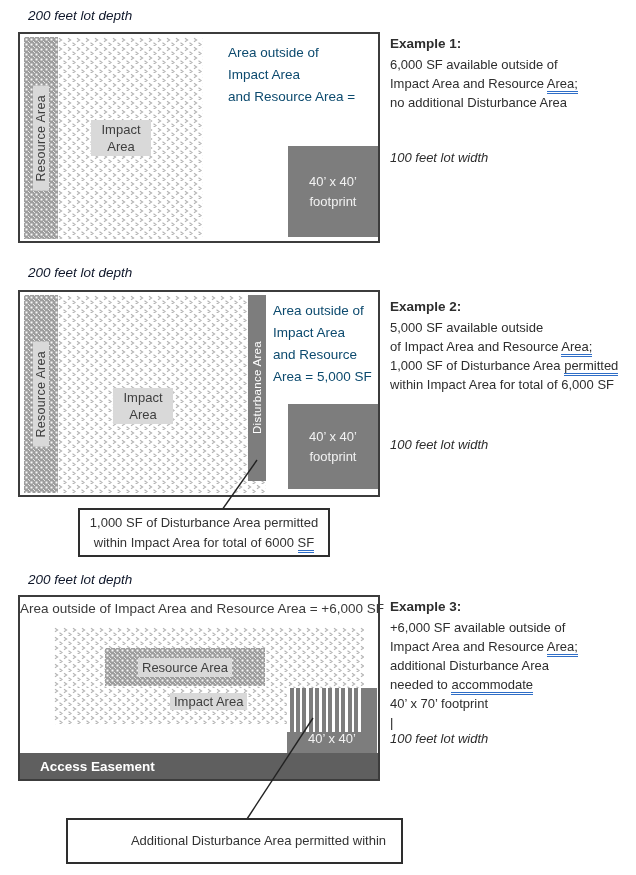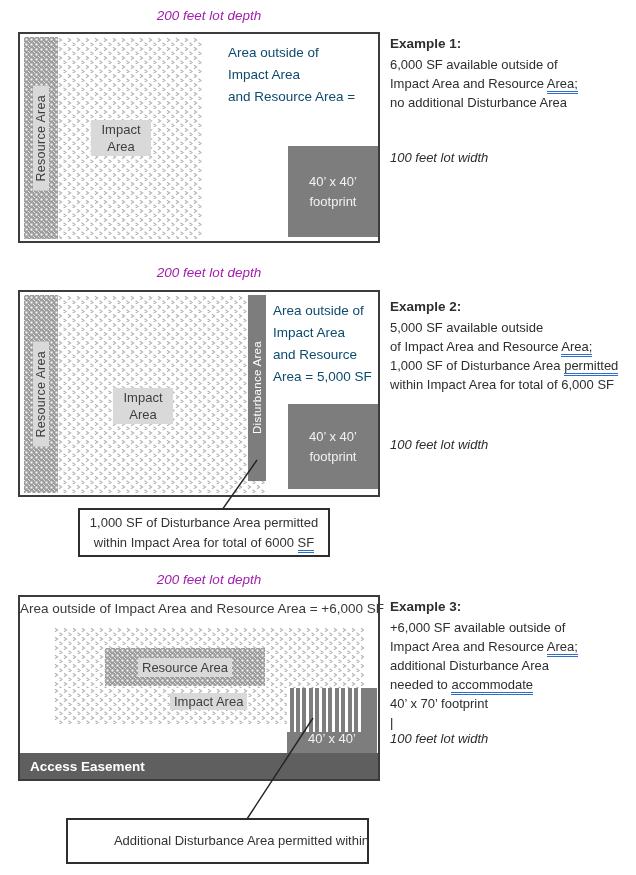--- a/index.html
+++ b/index.html
@@ -1,32 +1,32 @@
 <!DOCTYPE html>
 <html><head>
 <meta charset="utf-8">
 <style>
   html,body{margin:0;padding:0;background:#ffffff;}
   body{font-family:"Liberation Sans",sans-serif;color:#303030;}
   .page{position:relative;width:636px;height:875px;background:#fff;overflow:hidden;}
   .abs{position:absolute;}
   .lot{position:absolute;box-sizing:border-box;border:2px solid #3c3c3c;background:#fff;}
-  .lot-title{position:absolute;width:362px;text-align:center;font-style:italic;font-size:13.5px;color:#a21caf;}
+  .lot-title{position:absolute;width:362px;font-style:italic;font-size:13.5px;color:#0f172a;}
   .pat{position:absolute;display:block;}
   .vlabel{writing-mode:vertical-rl;transform:rotate(180deg);display:inline-block;}
   .rlabel{background:#d9d9d9;color:#3d3d3d;font-size:12.5px;padding:9px 1px;letter-spacing:.3px;}
   .dlabel{color:#ffffff;font-size:11.5px;letter-spacing:.3px;}
   .strip{position:absolute;background:#7d7d7d;display:flex;align-items:center;justify-content:center;}
   .ilabel{position:absolute;background:#d9d9d9;color:#3e3e3e;font-size:13px;line-height:17px;text-align:center;padding:1px 4px;}
   .ilabel.inline{position:static;white-space:nowrap;}
   .areatext{position:absolute;font-size:13.5px;line-height:22px;color:#0c4a6e;}
   .footprint{position:absolute;background:#7d7d7d;color:#f2f2f2;font-size:13px;line-height:20px;display:flex;flex-direction:column;align-items:center;justify-content:center;text-align:center;box-sizing:border-box;}
   .footprint.low{justify-content:flex-end;padding-bottom:8px;}
   .stripes{position:absolute;background:repeating-linear-gradient(90deg,#ffffff 0 2.5px,rgba(255,255,255,0) 2.5px 6.5px);}
-  .easement{position:absolute;left:0;right:0;bottom:0;height:26px;background:#5f5f5f;color:#ffffff;font-weight:bold;font-size:13.5px;display:flex;align-items:center;padding-left:10px;box-sizing:border-box;}
+  .easement{position:absolute;left:0;right:0;bottom:0;height:26px;background:#5f5f5f;color:#ffffff;font-weight:bold;font-size:13.5px;display:flex;align-items:center;padding-left:20px;box-sizing:border-box;}
   .toptext{position:absolute;left:0;right:0;top:4px;text-align:center;font-size:13.5px;color:#3a3a3a;white-space:nowrap;}
   .callout{position:absolute;box-sizing:border-box;border:2px solid #2e2e2e;background:#fff;display:flex;flex-direction:column;align-items:center;justify-content:center;font-size:13px;line-height:20px;text-align:center;color:#333;}
   .callout .ln{white-space:nowrap;}
   .ex{position:absolute;width:250px;font-size:13px;line-height:19px;color:#2e2e2e;}
   .ex .hd{font-weight:bold;font-size:13.5px;margin-bottom:2px;}
   .ex .ln{white-space:nowrap;}
   .u{border-bottom:3px double #2f6ec7;}
   .lotwidth{position:absolute;font-style:italic;font-size:13px;color:#2d2d2d;}
   .leader{position:absolute;overflow:visible;}
   .cursorbar{color:#1c1c1c;}
@@ -153,21 +153,21 @@
     </div>
     <div class="stripes" style="left:267px;top:91px;width:75px;height:44px;"></div>
     <div class="easement">
       <span>Access Easement</span>
     </div>
   </div>
 
   <svg class="leader" style="left:235px;top:712px;width:90px;height:112px;">
     <line x1="78" y1="6" x2="12" y2="107" stroke="#222222" stroke-width="1.4"></line>
   </svg>
-  <div class="callout" style="left:66px;top:818px;width:303px;height:46px;padding-left:48px;">
+  <div class="callout" style="left:66px;top:818px;width:337px;height:46px;padding-left:48px;">
     <div class="ln"><span>Additional Disturbance Area permitted within</span></div>
   </div>
 
   <div class="ex" style="left:390px;top:597px;">
     <div class="hd">Example 3:</div>
     <div class="ln"><span>+6,000 SF available outside of</span></div>
     <div class="ln"><span>Impact Area and Resource </span><span class="u">Area;</span></div>
     <div class="ln"><span>additional Disturbance Area</span></div>
     <div class="ln"><span>needed to </span><span class="u">accommodate</span></div>
     <div class="ln"><span>40’ x 70’ footprint</span></div>

